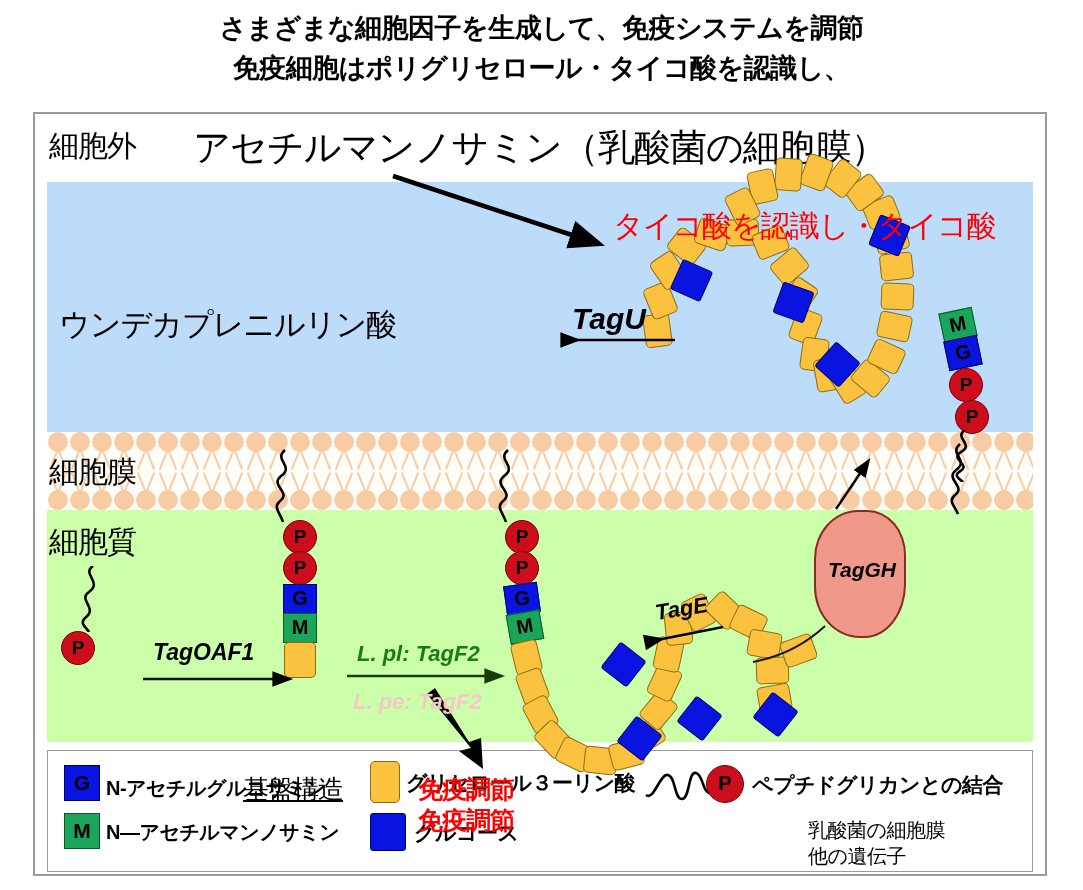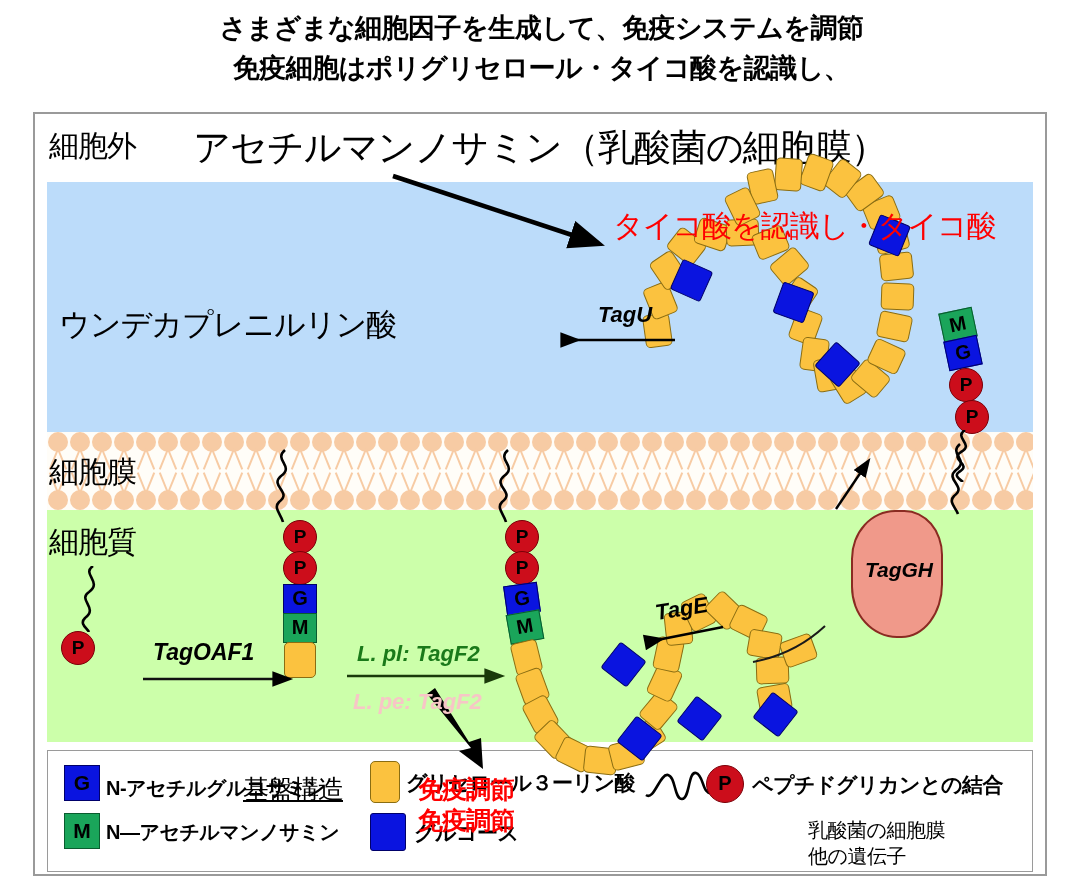--- a/index.html
+++ b/index.html
@@ -60,21 +60,21 @@
     position:absolute;left:24px;top:190px;font-size:31px;letter-spacing:-1px;
     white-space:nowrap;z-index:7;
   }
   #pgt-label{
     position:absolute;left:578px;top:92px;font-size:30px;color:#ff0000;
     font-weight:500;letter-spacing:-1px;white-space:nowrap;z-index:8;
   }
   .enz{
     position:absolute;font-style:italic;font-weight:bold;white-space:nowrap;z-index:8;
   }
-  #tagU{left:563px;top:188px;font-size:22px;}
+  #tagU{left:537px;top:188px;font-size:30px;}
   #tagE{left:620px;top:482px;font-size:22px;transform:rotate(-9deg);}
   #tagOAF1{left:118px;top:525px;font-size:23px;}
   #tagF2-pl{left:322px;top:527px;font-size:22px;color:#1a7a1a;}
   #tagF2-pe{left:318px;top:575px;font-size:22px;color:#f7c6c6;}
   #kiban{
     position:absolute;left:208px;top:658px;font-size:26px;letter-spacing:-1px;
     white-space:nowrap;z-index:8;text-decoration:underline;
   }
   #immuno-gene{
     position:absolute;left:383px;top:660px;font-size:25px;color:#ff0000;
@@ -99,21 +99,21 @@
     border:1.6px solid #0a5c2f;box-sizing:border-box;color:#000;
     font-weight:bold;font-size:20px;text-align:center;line-height:27px;
   }
   .pcirc{
     position:absolute;width:34px;height:34px;border-radius:50%;
     background:#cc0d1b;border:1.6px solid #7a0008;box-sizing:border-box;
     color:#000;font-weight:bold;font-size:19px;text-align:center;line-height:31px;
   }
   .squig{position:absolute;}
   #taggh{
-    position:absolute;left:816px;top:396px;width:92px;height:128px;
+    position:absolute;left:779px;top:396px;width:92px;height:128px;
     background:#f0998a;border:2.5px solid #8a2b22;
     border-radius:48% 42% 45% 50%/38% 35% 42% 40%;
     box-sizing:border-box;z-index:9;
   }
   #taggh span{
     position:absolute;left:0;top:46px;width:92px;text-align:center;
     font-style:italic;font-weight:bold;font-size:21px;color:#000;
   }
   
   #legend{

